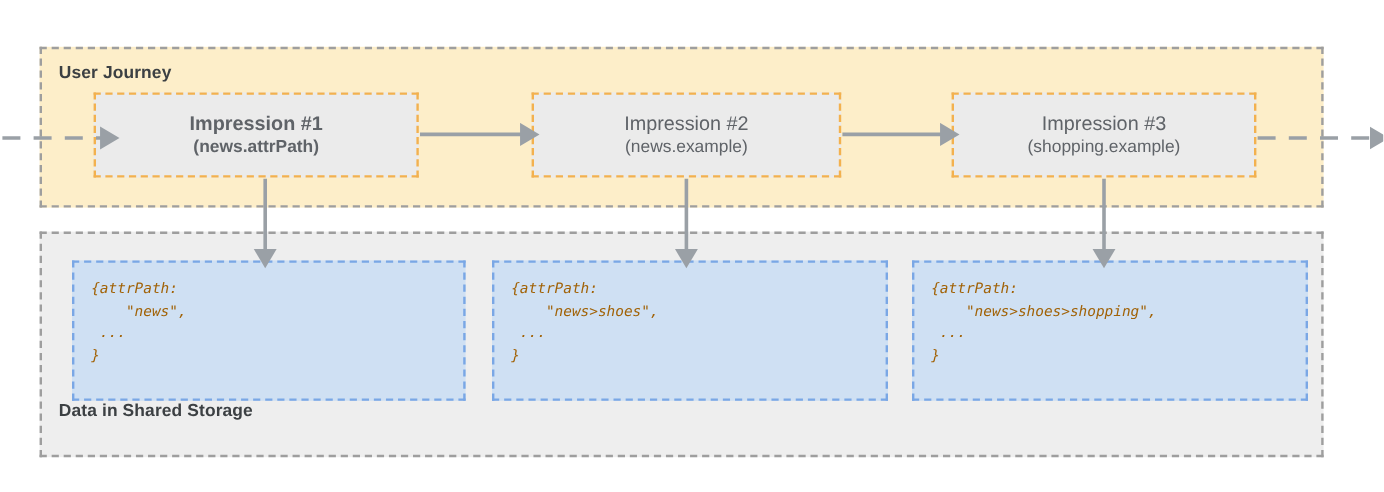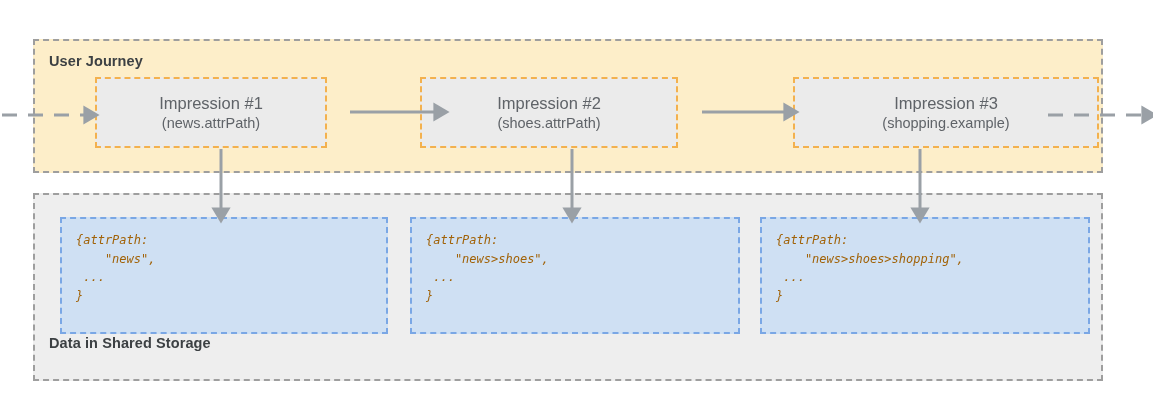--- a/index.html
+++ b/index.html
@@ -68,23 +68,23 @@
     line-height: 1.28;
   }
   .imp-title {
     font-size: 16.5px;
     color: #5f6368;
   }
   .imp-sub {
     font-size: 14.5px;
     color: #5f6368;
   }
-  #impression-1 { left: 95px;  width: 232px; }
-  #impression-2 { left: 420px; width: 258px; }
-  #impression-3 { left: 793px; width: 306px; }
+  #impression-1 { left: 78px;  width: 271px; font-weight: bold; }
+  #impression-2 { left: 443px; width: 258px; }
+  #impression-3 { left: 793px; width: 254px; }
 
   
   .datum {
     position: absolute;
     box-sizing: border-box;
     top: 205px;
     height: 117px;
     background: #cfe0f3;
     border: 2px dashed #7aa7e5;
     padding: 12px 0 0 14px;
@@ -124,21 +124,21 @@
   <div class="panel" id="storage-panel">
     <div class="panel-title" id="storage-title">Data in Shared Storage</div>
   </div>
 
   <div class="impression" id="impression-1">
     <div class="imp-title">Impression #1</div>
     <div class="imp-sub">(news.attrPath)</div>
   </div>
   <div class="impression" id="impression-2">
     <div class="imp-title">Impression #2</div>
-    <div class="imp-sub">(shoes.attrPath)</div>
+    <div class="imp-sub">(news.example)</div>
   </div>
   <div class="impression" id="impression-3">
     <div class="imp-title">Impression #3</div>
     <div class="imp-sub">(shopping.example)</div>
   </div>
 
   <div class="datum" id="datum-1">
     <pre>{attrPath:
     "news",
  ...

